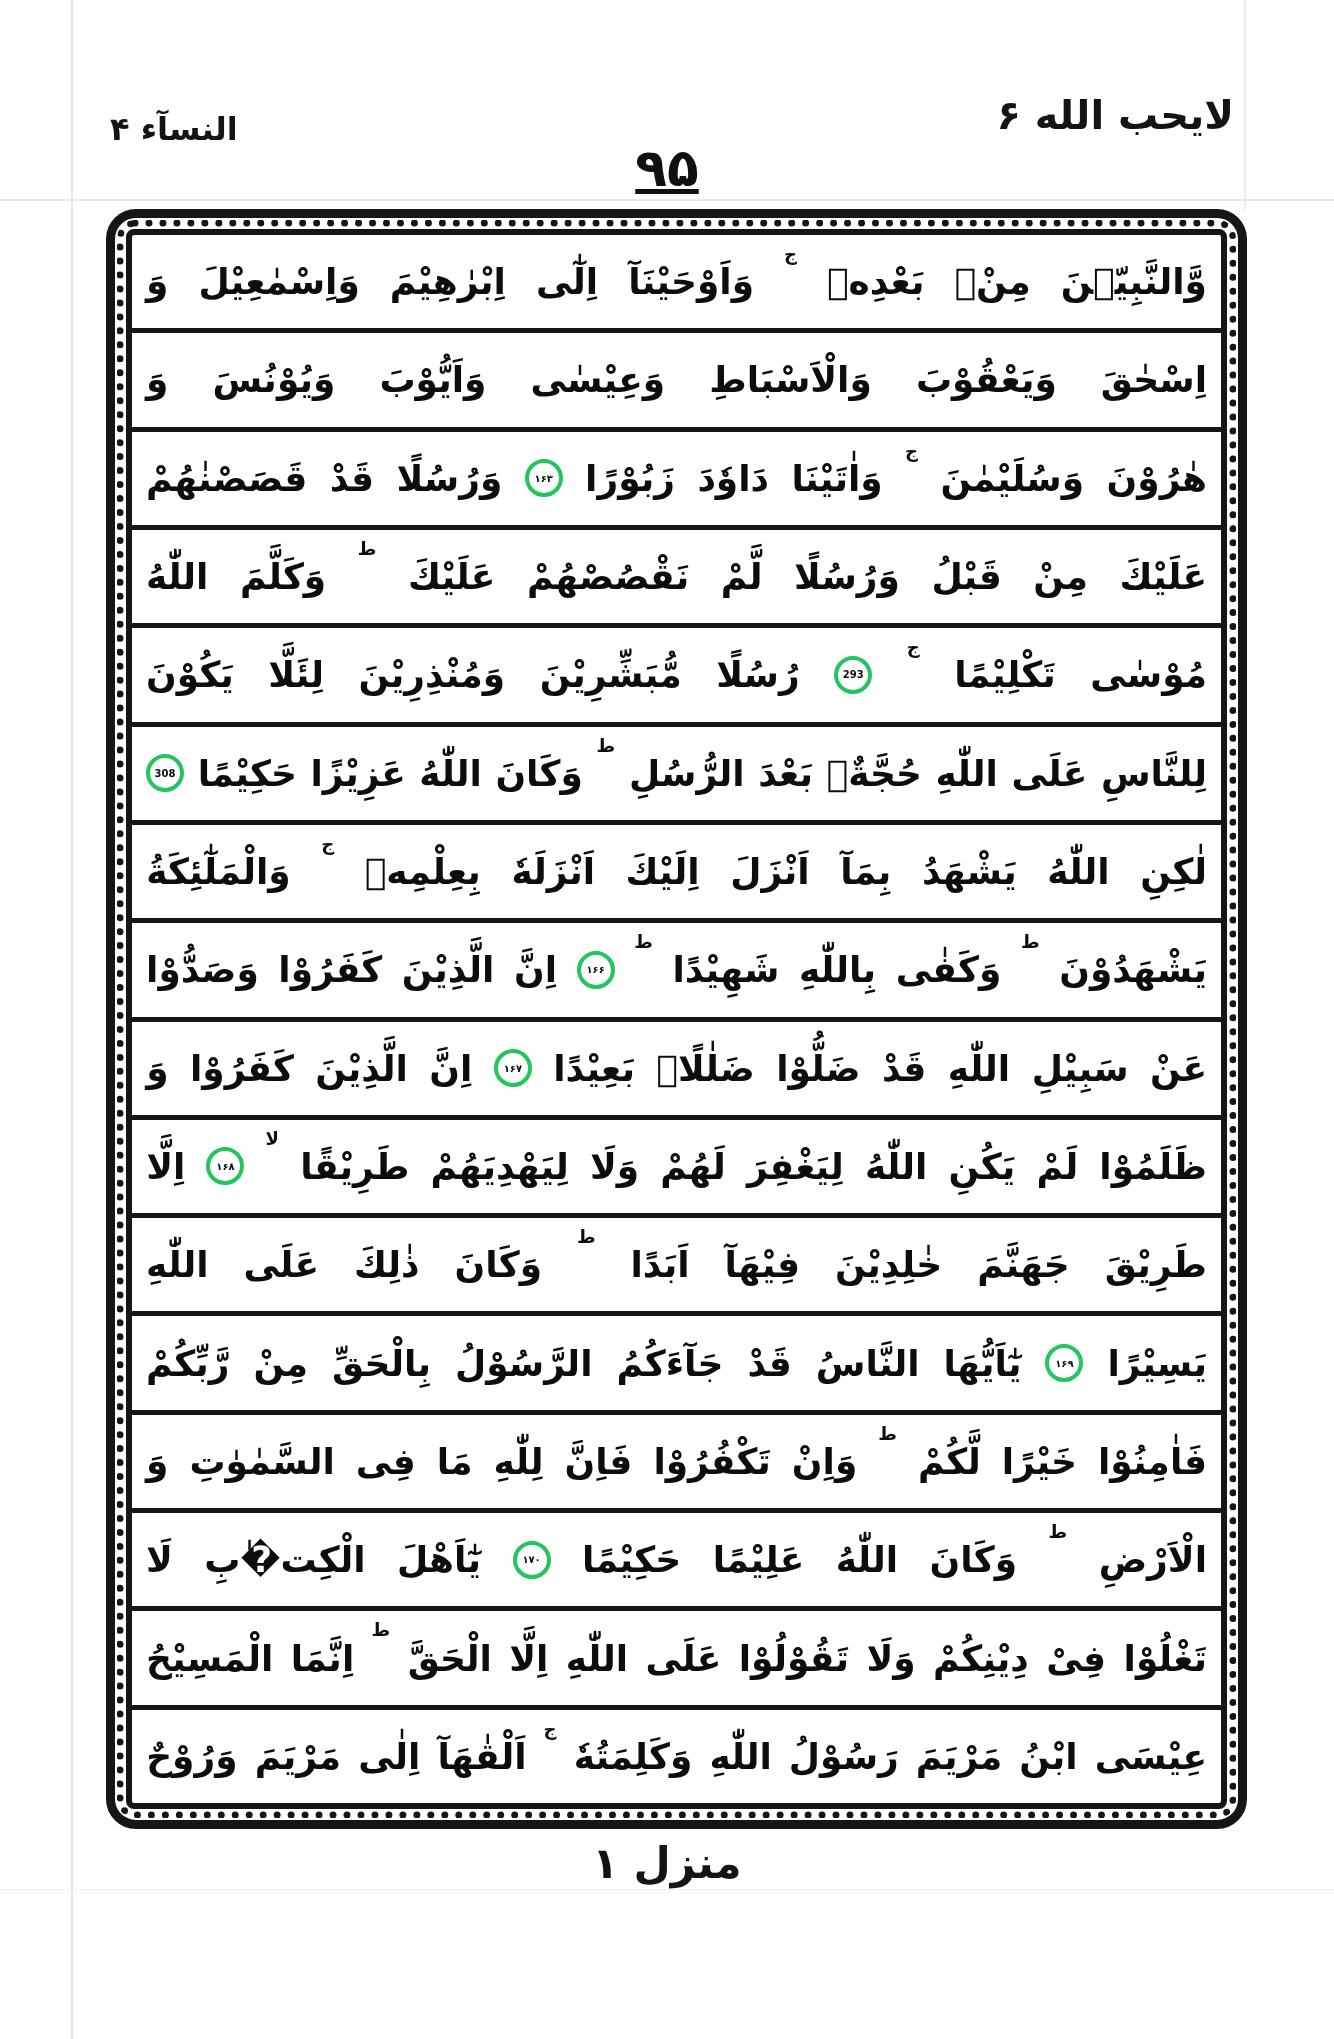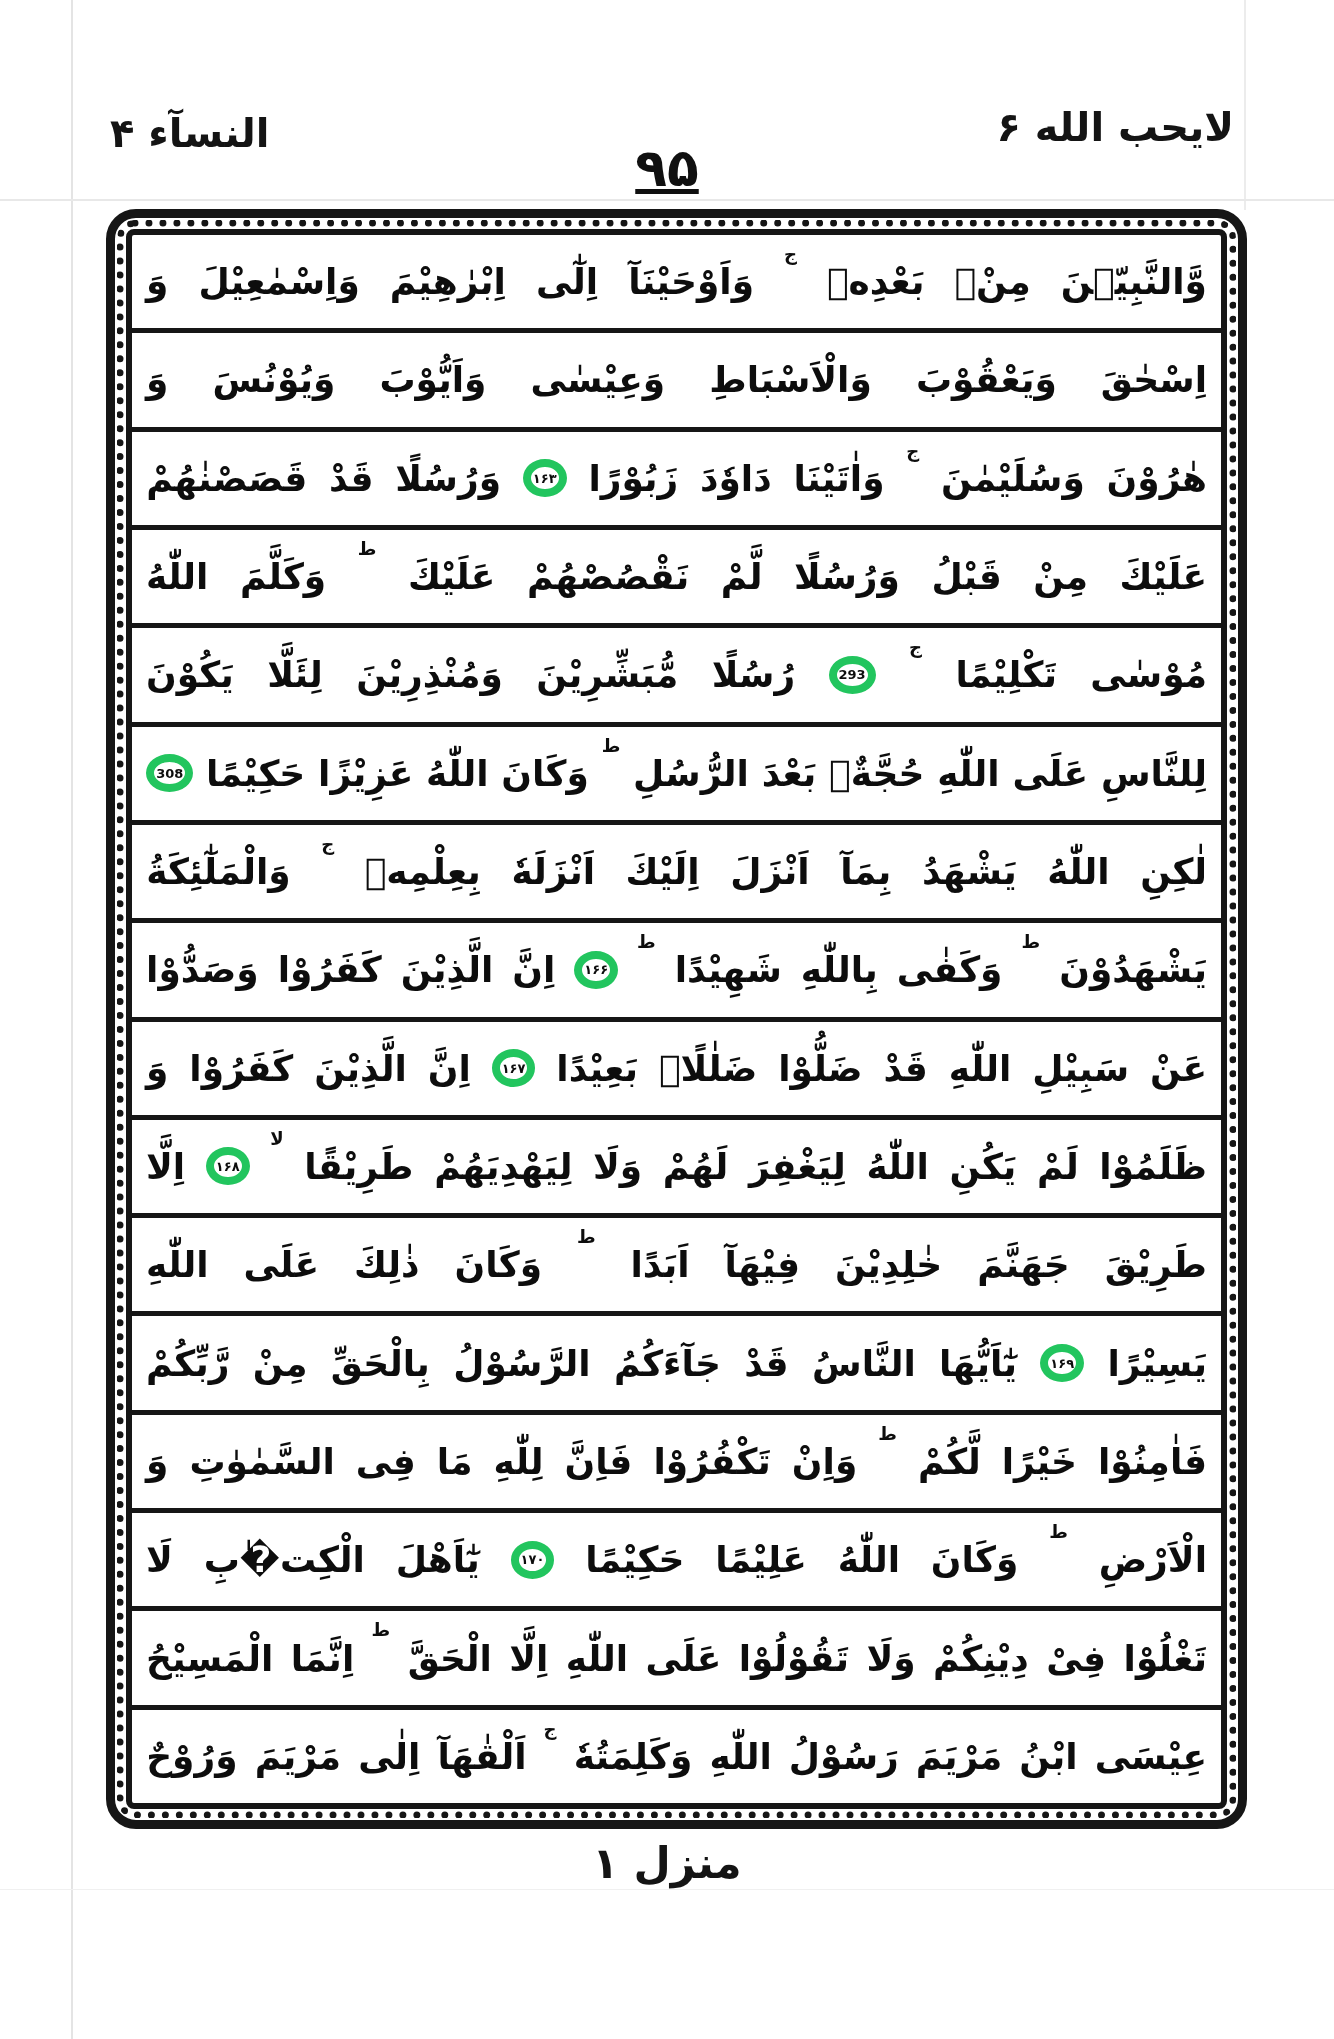--- a/index.html
+++ b/index.html
@@ -9,41 +9,41 @@
     font-family:"DejaVu Sans", sans-serif;
     overflow:hidden;
   }
   
   .scan-v{position:absolute;left:71px;top:0;width:2px;height:2039px;background:#e4e4e4;}
   .scan-v2{position:absolute;left:1244px;top:0;width:2px;height:210px;background:#ececec;}
   .scan-h1{position:absolute;left:0;top:199px;width:1334px;height:2px;background:#e8e8e8;}
   .scan-h2{position:absolute;left:0;top:1889px;width:1334px;height:1px;background:#f0f0f0;}
 
   
-  .hdr-juz{position:absolute;top:104px;right:100px;font-size:40px;font-weight:bold;color:#141414;}
+  .hdr-juz{position:absolute;top:92px;right:100px;font-size:40px;font-weight:bold;color:#141414;}
   .hdr-page{position:absolute;top:138px;left:50%;transform:translateX(-50%);
     font-size:52px;font-weight:bold;color:#101010;letter-spacing:2px;text-decoration:underline;}
-  .hdr-surah{position:absolute;top:110px;left:110px;font-size:40px;font-weight:bold;color:#141414;}
+  .hdr-surah{position:absolute;top:110px;left:110px;font-size:32px;font-weight:bold;color:#141414;}
 
   
   .frame{position:absolute;left:106px;top:209px;width:1141px;height:1620px;
     box-sizing:border-box;border:9px solid #161616;border-radius:30px;padding:2px;background:#fff;}
   .bead{width:100%;height:100%;box-sizing:border-box;border:7px dotted #161616;border-radius:18px;padding:2px;}
   .inner{width:100%;height:100%;box-sizing:border-box;border:6px solid #161616;border-radius:8px;
     display:flex;flex-direction:column;overflow:hidden;background:#fff;}
 
   
   .row{flex:1;display:flex;direction:rtl;align-items:center;justify-content:space-between;
     padding:0 14px;border-bottom:5px solid #161616;
     font-size:36px;font-weight:bold;color:#0d0d0d;white-space:nowrap;min-width:0;}
   .row:last-child{border-bottom:none;}
   .word{display:inline-block;}
   .ayah{display:inline-flex;align-items:center;justify-content:center;flex:0 0 auto;
-    min-width:38px;height:38px;box-sizing:border-box;border:8px solid #22c55e;border-radius:50%;
-    font-size:13px;font-weight:bold;padding:0 2px;}
+    min-width:38px;height:38px;box-sizing:border-box;border:4px solid #22c55e;border-radius:50%;
+    font-size:10px;font-weight:bold;padding:0 2px;}
   .pause{font-size:18px;font-weight:bold;align-self:flex-start;margin-top:8px;flex:0 0 auto;}
 
   
   .footer{position:absolute;top:1838px;left:50%;transform:translateX(-50%);
     font-size:43px;font-weight:bold;color:#141414;}
 </style>
 </head>
 <body>
 
 <div class="scan-v"></div>

